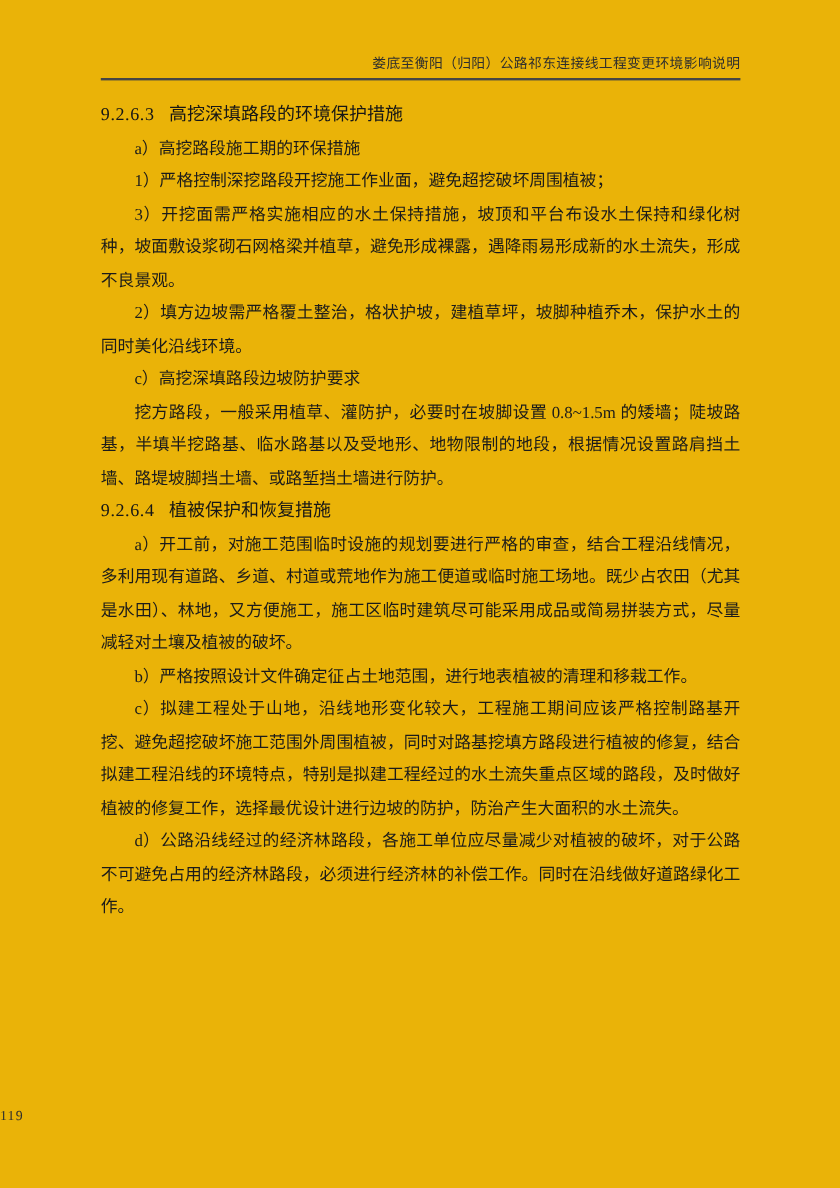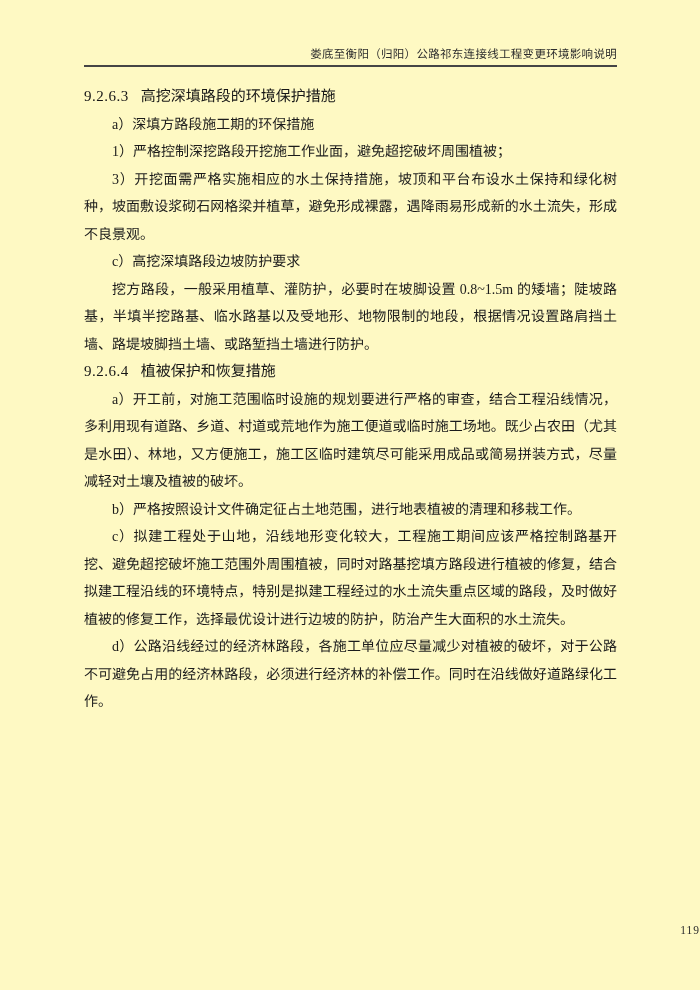--- a/index.html
+++ b/index.html
@@ -4,21 +4,21 @@
 <style>
   html, body {
     margin: 0;
     padding: 0;
     background: #ffffff;
   }
   .page {
     position: relative;
     width: 700px;
     height: 990px;
-    background: #fef9c3;
+    background: #eab308;
     color: #1b1b1b;
     font-family: "Liberation Serif", "DejaVu Serif", serif;
     overflow: hidden;
     box-sizing: border-box;
   }
   .header {
     padding: 46px 83px 0 84px;
   }
   .header-title {
     text-align: right;
@@ -52,21 +52,21 @@
     line-height: 27.5px;
     text-align: justify;
     text-indent: 2em;
     color: #1b1b1b;
   }
   .footer {
     position: absolute;
     top: 920px;
     left: 0;
     width: 100%;
-    text-align: right;
+    text-align: left;
   }
   .page-number {
     font-size: 11.5px;
     color: #2e2e2e;
     letter-spacing: 1px;
   }
 </style>
 </head>
 <body>
 
@@ -77,23 +77,24 @@
     <div class="header-rule"></div>
   </div>
 
   <div class="content">
 
     <section>
       <h2 class="sec-heading">
         <span class="sec-num">9.2.6.3</span>
         <span class="sec-title">高挖深填路段的环境保护措施</span>
       </h2>
-      <p class="para">a）深填方路段施工期的环保措施</p>
+      <p class="para">a）高挖路段施工期的环保措施</p>
       <p class="para">1）严格控制深挖路段开挖施工作业面，避免超挖破坏周围植被；</p>
       <p class="para">3）开挖面需严格实施相应的水土保持措施，坡顶和平台布设水土保持和绿化树种，坡面敷设浆砌石网格梁并植草，避免形成裸露，遇降雨易形成新的水土流失，形成不良景观。</p>
+      <p class="para">2）填方边坡需严格覆土整治，格状护坡，建植草坪，坡脚种植乔木，保护水土的同时美化沿线环境。</p>
       <p class="para">c）高挖深填路段边坡防护要求</p>
       <p class="para">挖方路段，一般采用植草、灌防护，必要时在坡脚设置 0.8~1.5m 的矮墙；陡坡路基，半填半挖路基、临水路基以及受地形、地物限制的地段，根据情况设置路肩挡土墙、路堤坡脚挡土墙、或路堑挡土墙进行防护。</p>
     </section>
 
     <section>
       <h2 class="sec-heading">
         <span class="sec-num">9.2.6.4</span>
         <span class="sec-title">植被保护和恢复措施</span>
       </h2>
       <p class="para">a）开工前，对施工范围临时设施的规划要进行严格的审查，结合工程沿线情况，多利用现有道路、乡道、村道或荒地作为施工便道或临时施工场地。既少占农田（尤其是水田）、林地，又方便施工，施工区临时建筑尽可能采用成品或简易拼装方式，尽量减轻对土壤及植被的破坏。</p>

